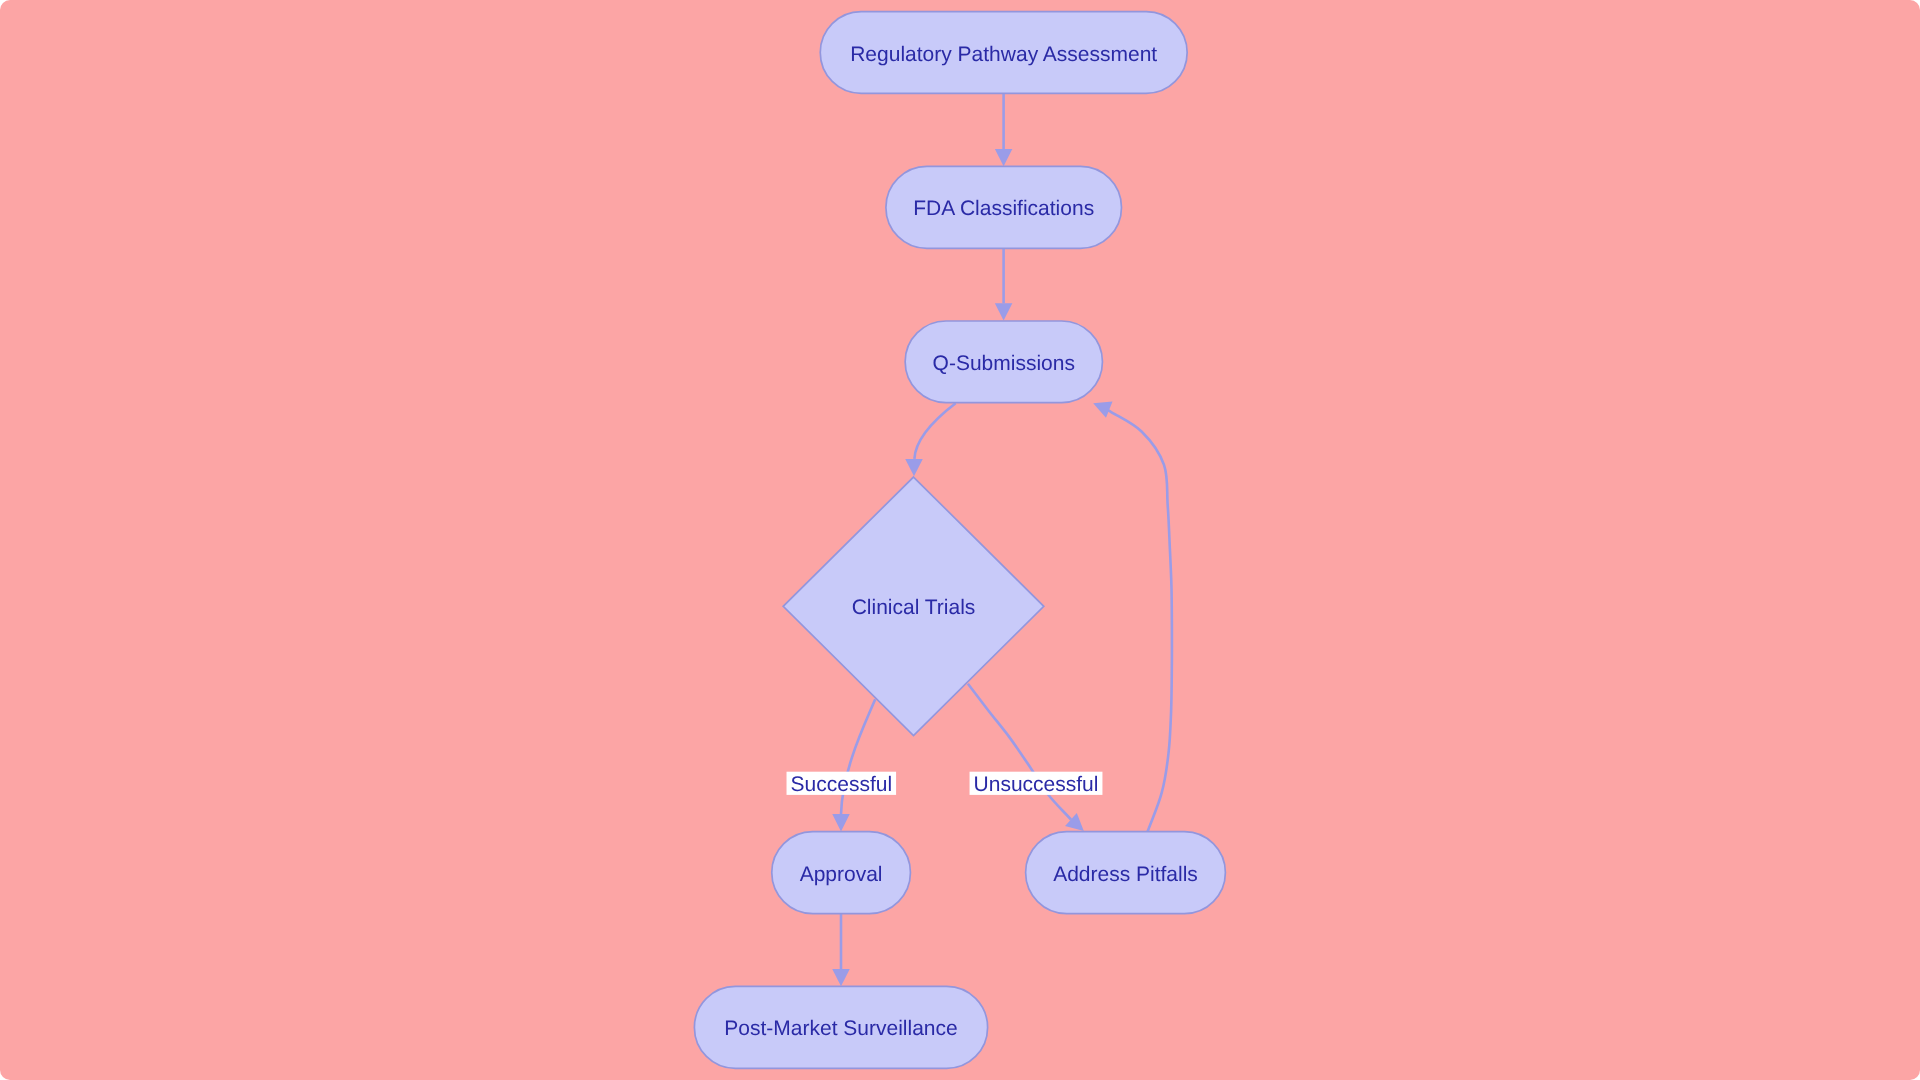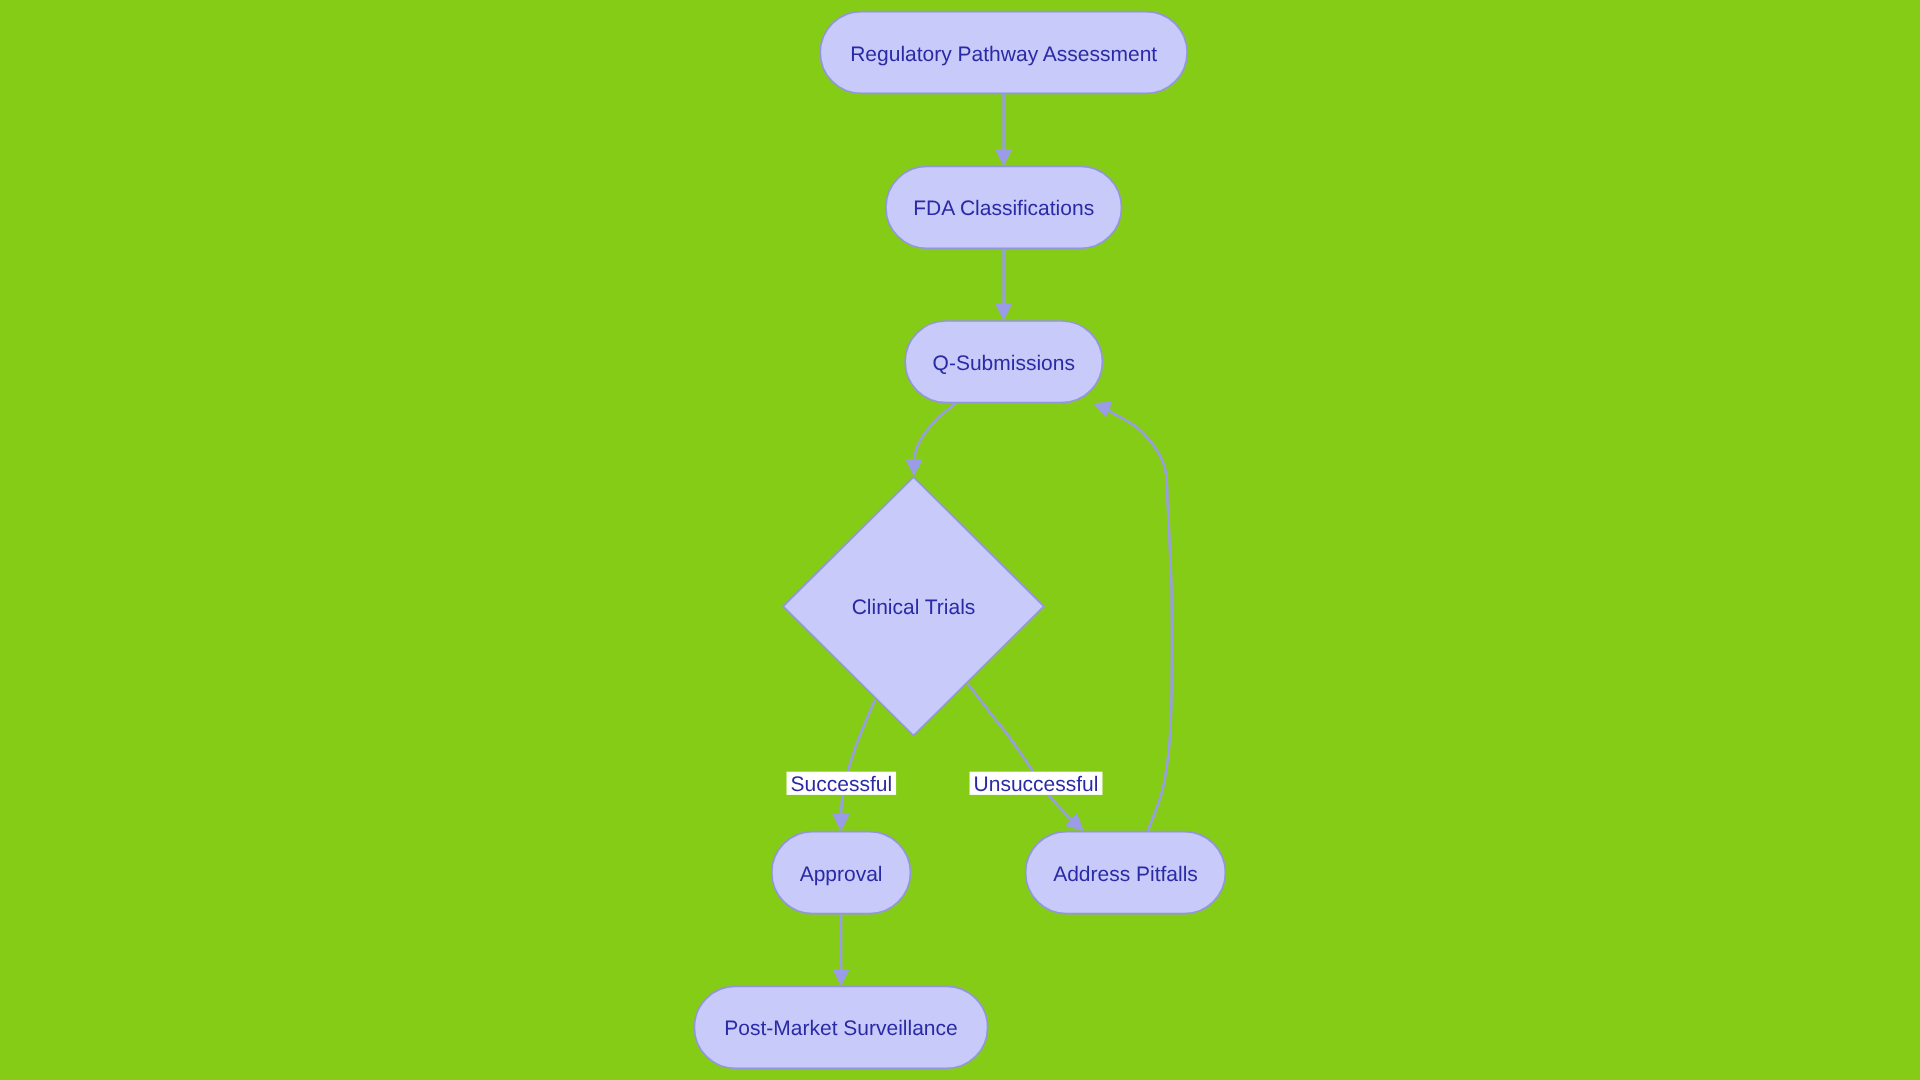--- a/index.html
+++ b/index.html
@@ -1,17 +1,17 @@
 <!DOCTYPE html>
 <html><head>
 <meta charset="utf-8">
 <style>
   html,body{margin:0;padding:0;background:#ffffff;}
   body{width:1920px;height:1080px;overflow:hidden;font-family:"Liberation Sans",sans-serif;-webkit-font-smoothing:antialiased;text-rendering:geometricPrecision;}
-  #stage{position:relative;width:1920px;height:1080px;background:#84cc16;}
+  #stage{position:relative;width:1920px;height:1080px;background:#fca5a5;border-radius:10px;}
   #chart{position:absolute;left:0;top:0;display:block;}
   .node-text{font-family:"Liberation Sans",sans-serif;font-size:21px;fill:#2a2aa6;text-anchor:middle;}
   .edge-label{font-family:"Liberation Sans",sans-serif;font-size:21px;fill:#2a2aa6;text-anchor:middle;}
   .edge-path{fill:none;stroke:#9a9ce8;stroke-width:2.6;stroke-linecap:butt;stroke-linejoin:round;}
   .arrow-head{fill:#9a9ce8;stroke:none;}
 </style>
 </head>
 <body>
 
 <div id="stage">

